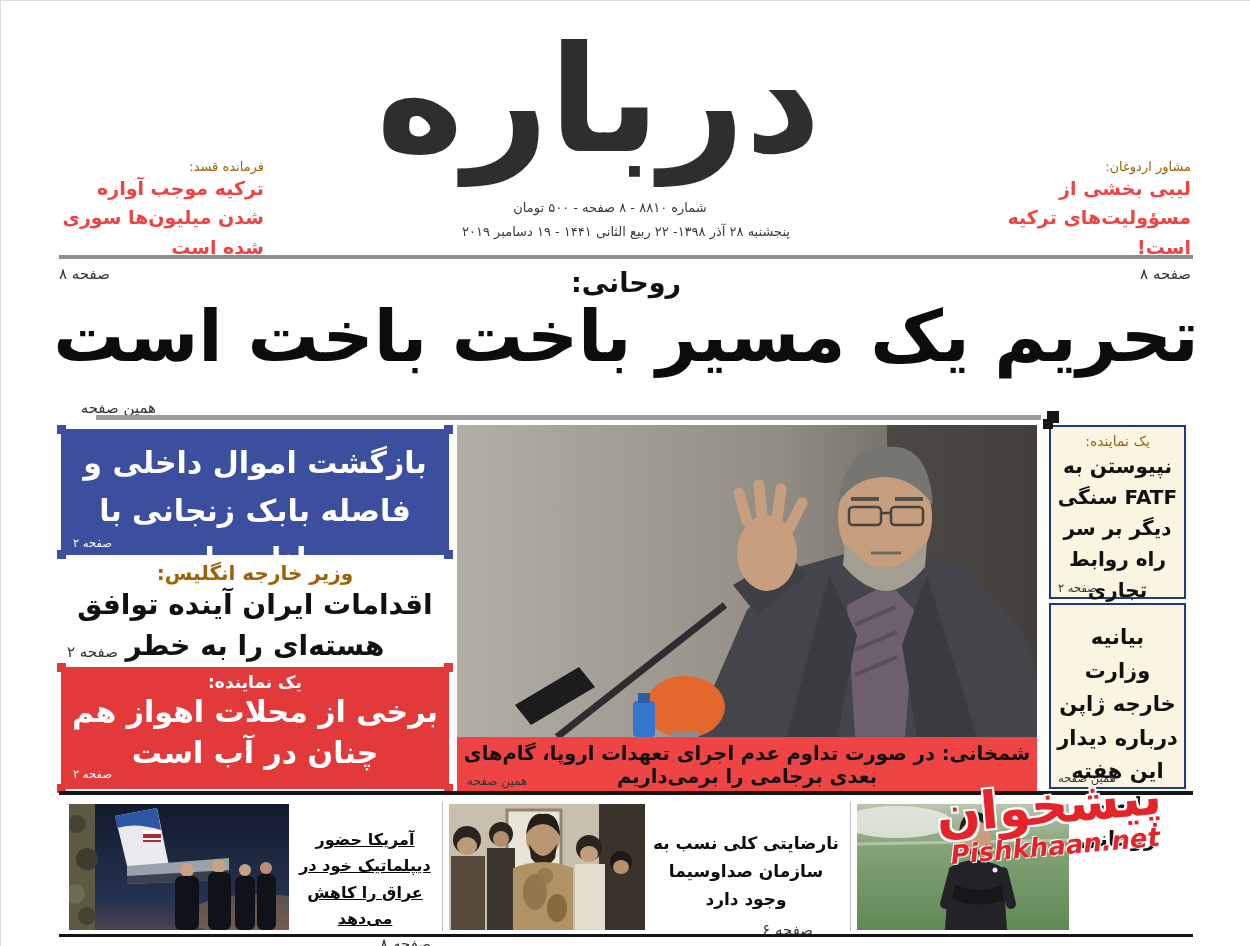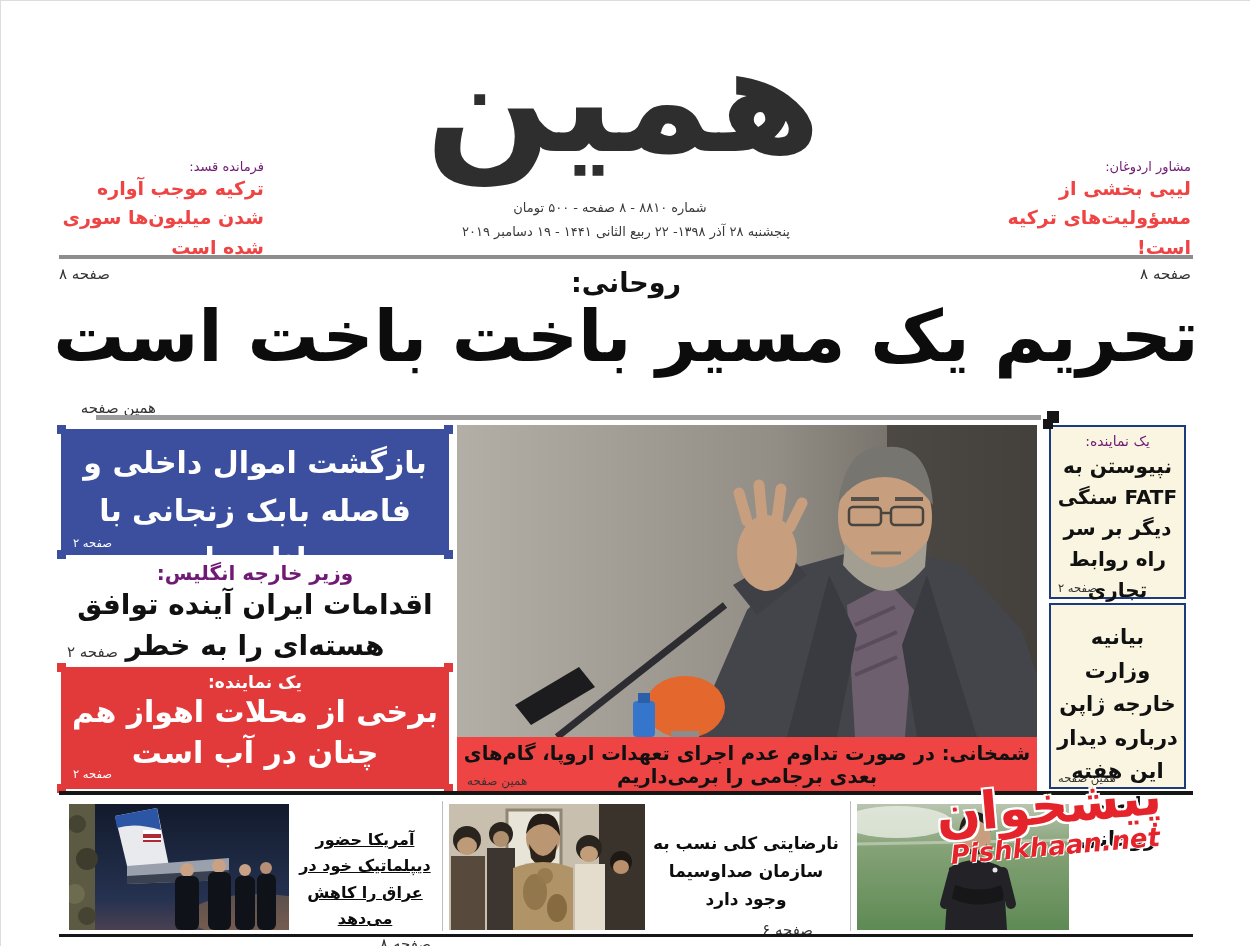--- a/index.html
+++ b/index.html
@@ -3,21 +3,21 @@
 <meta charset="utf-8">
 <style>
   html,body{margin:0;padding:0;background:#f2f2f2;}
   .page{
     position:relative;width:1250px;height:946px;margin:0 auto;
     background:#ffffff;border:1px solid #ddd;overflow:hidden;
     direction:rtl;font-family:"DejaVu Sans",sans-serif;color:#111;
   }
   .abs{position:absolute;}
   .ctr{text-align:center;}
-  .kicker{font-size:14px;color:#701a75;}
+  .kicker{font-size:14px;color:#a16207;}
   .pageref{font-size:15px;color:#333;}
 
   
   .side-story .kicker{font-size:13px;}
   .side-story .title{font-size:19px;font-weight:bold;line-height:1.55;color:#ef4444;}
   .logo{font-size:148px;font-weight:bold;line-height:1.1;color:#2e2e2e;letter-spacing:-2px;}
   .dateline{font-size:13px;color:#3a3a3a;line-height:1.7;}
   .rule{background:#8d8d8d;}
   .black-rule{background:#161616;}
 
@@ -64,21 +64,21 @@
     <div class="title" style="text-align:right;">ترکیه موجب آواره شدن میلیون‌ها سوری شده است</div>
     <div class="pageref" style="text-align:left;margin-top:3px;">صفحه ۸</div>
   </div>
 
   <div class="abs side-story" style="left:990px;top:158px;width:200px;">
     <div class="kicker" style="text-align:right;">مشاور اردوغان:</div>
     <div class="title" style="text-align:right;">لیبی بخشی از مسؤولیت‌های ترکیه است!</div>
     <div class="pageref" style="text-align:right;margin-top:3px;">صفحه ۸</div>
   </div>
 
-  <div class="abs logo ctr" style="left:430px;top:18px;width:390px;height:180px;">همین</div>
+  <div class="abs logo ctr" style="left:430px;top:18px;width:390px;height:180px;">درباره</div>
   <div class="abs dateline ctr" style="left:414px;top:196px;width:390px;">شماره ۸۸۱۰ - ۸ صفحه - ۵۰۰ تومان</div>
   <div class="abs dateline ctr" style="left:370px;top:220px;width:510px;">پنجشنبه ۲۸ آذر ۱۳۹۸- ۲۲ ربیع الثانی ۱۴۴۱ - ۱۹ دسامبر ۲۰۱۹</div>
 
   <div class="abs rule" style="left:58px;top:254px;width:1134px;height:4px;"></div>
 
   <div class="abs lead-headline ctr" style="left:0;top:294px;width:1250px;">تحریم یک مسیر باخت باخت است</div>
   <div class="abs lead-kicker ctr" style="left:0;top:266px;width:1250px;">روحانی:</div>
   <div class="abs pageref" style="left:60px;top:398px;width:95px;text-align:right;">همین صفحه</div>
   <div class="abs rule" style="left:95px;top:414px;width:945px;height:5px;background:#9c9c9c;"></div>
   <div class="abs" style="left:1046px;top:410px;width:12px;height:12px;background:#161616;"></div>

